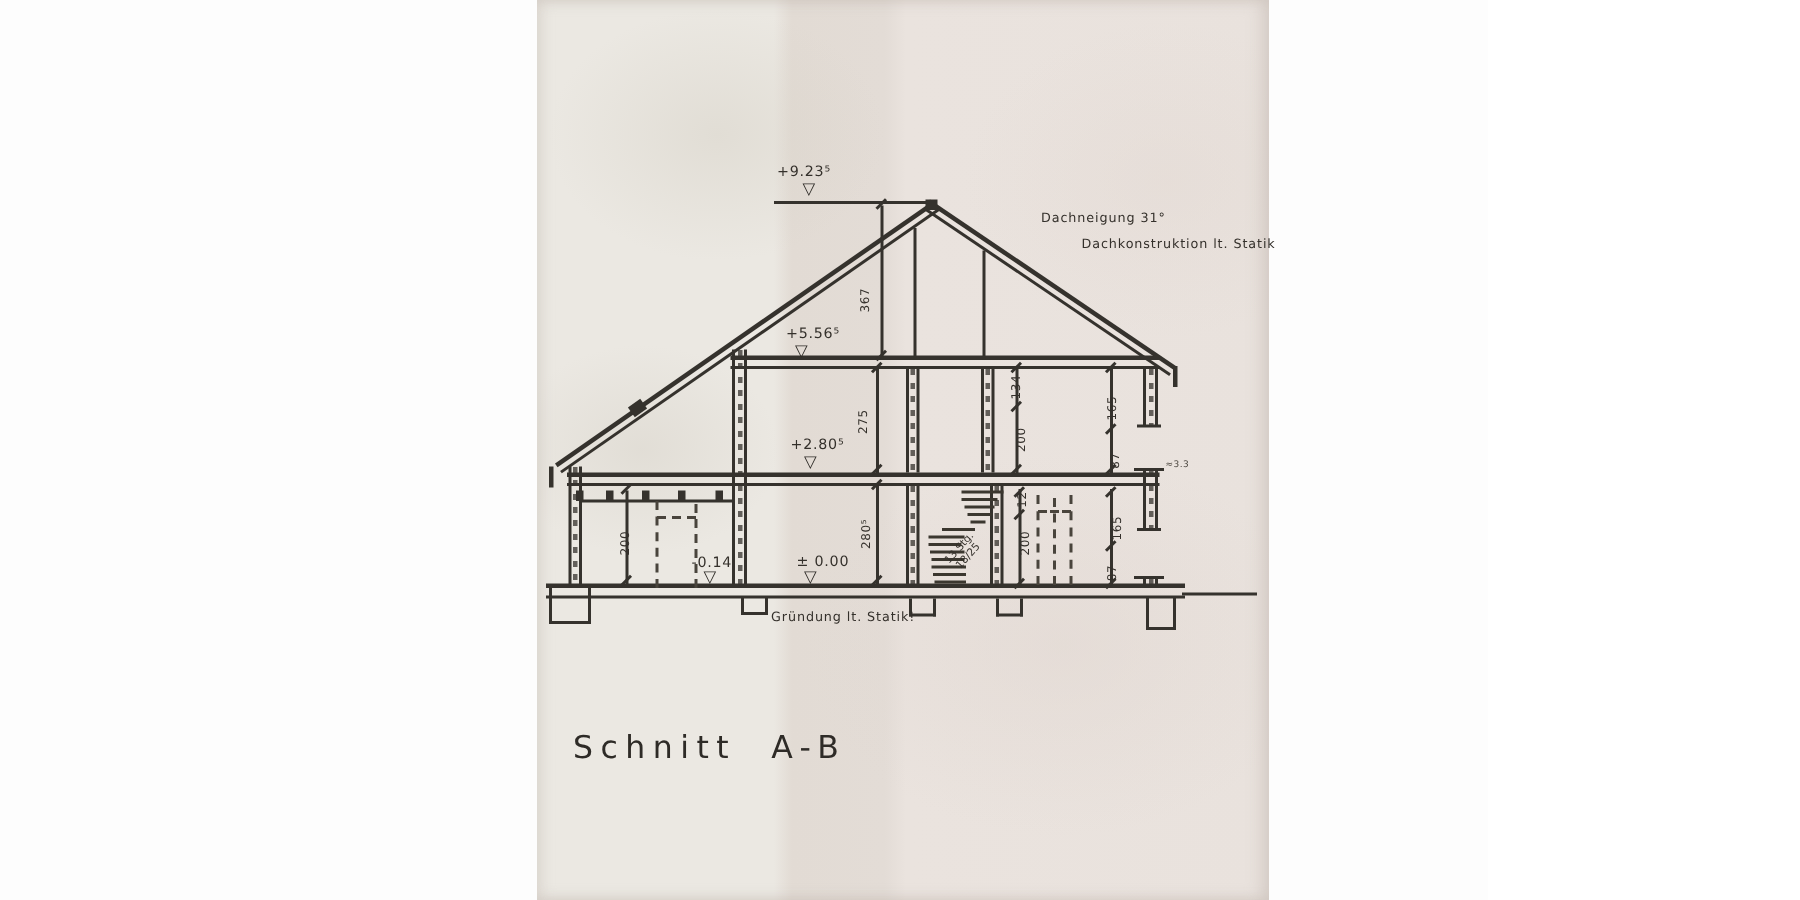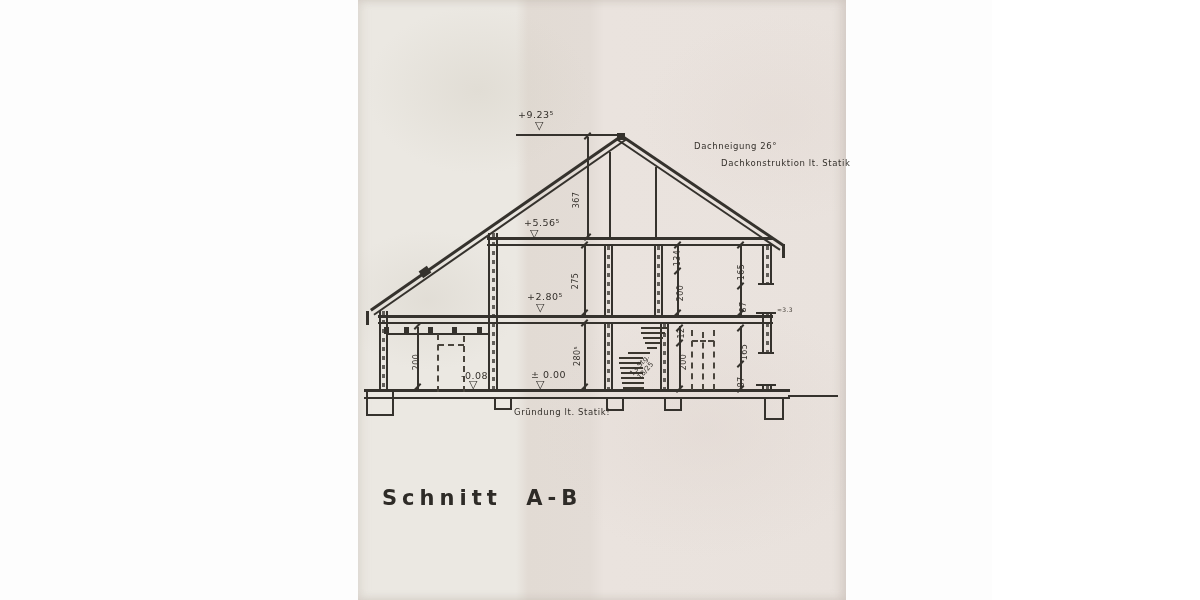--- a/index.html
+++ b/index.html
@@ -25,21 +25,21 @@
   .dashv{position:absolute;width:0;border-left:2px dashed #49443c}
   .dashh{position:absolute;height:0;border-top:2px dashed #49443c}
   .tick{position:absolute;width:9px;height:2px;background:#35322d;transform:rotate(-45deg)}
   .stair{position:absolute;height:2px;background:#3b372f}
   .txt,.vtxt,.lvl,.note{color:#34302b;white-space:nowrap}
   .vtxt{position:absolute;font-size:8px;letter-spacing:.4px;width:34px;height:10px;display:flex;align-items:center;justify-content:center;transform:rotate(-90deg)}
   .lvl{position:absolute;font-size:9.5px;letter-spacing:.5px}
   .tri{position:absolute;color:#2f2c28;font-size:11px;line-height:10px}
   .note{position:absolute;font-size:8.5px;letter-spacing:.6px}
   .tiny{position:absolute;font-size:6px;color:#4a453e;letter-spacing:.3px;white-space:nowrap}
-  .title{position:absolute;color:#2e2b27;font-size:21px;font-weight:bold;letter-spacing:5px;white-space:pre}
+  .title{position:absolute;color:#2e2b27;font-size:21px;font-weight:normal;letter-spacing:5px;white-space:pre}
   .stairtxt{position:absolute;font-size:7px;color:#34302b;transform:rotate(-48deg);line-height:8px;text-align:center;white-space:nowrap}
 </style>
 </head>
 <body>
 
 <div class="stage">
   <div class="paper"></div>
 
   <div class="drawing">
 
@@ -152,24 +152,24 @@
     <div class="vtxt" style="left:724px;top:377px">87</div>
 
     <div class="lvl" style="left:518px;top:109px">+9.23⁵</div>
     <div class="tri" style="left:535px;top:121px">▽</div>
     <div class="lvl" style="left:524px;top:217px">+5.56⁵</div>
     <div class="tri" style="left:530px;top:229px">▽</div>
     <div class="lvl" style="left:527px;top:291px">+2.80⁵</div>
     <div class="tri" style="left:536px;top:303px">▽</div>
     <div class="lvl" style="left:531px;top:369px">± 0.00</div>
     <div class="tri" style="left:536px;top:380px">▽</div>
-    <div class="lvl" style="left:461px;top:370px">-0.08</div>
+    <div class="lvl" style="left:461px;top:370px">-0.14</div>
     <div class="tri" style="left:469px;top:380px">▽</div>
 
-    <div class="note" style="left:694px;top:141px">Dachneigung 26°</div>
+    <div class="note" style="left:694px;top:141px">Dachneigung 31°</div>
     <div class="note" style="left:721px;top:158px">Dachkonstruktion lt. Statik</div>
     <div class="note" style="left:514px;top:407px">Gründung lt. Statik!</div>
     <div class="tiny" style="left:777px;top:306px">≈3.3</div>
 
     <div class="stairtxt" style="left:630px;top:360px">
       <div>13 Stg.</div>
       <div>18/25</div>
     </div>
 
     <div class="title" style="left:382px;top:486px">Schnitt  A-B</div>

